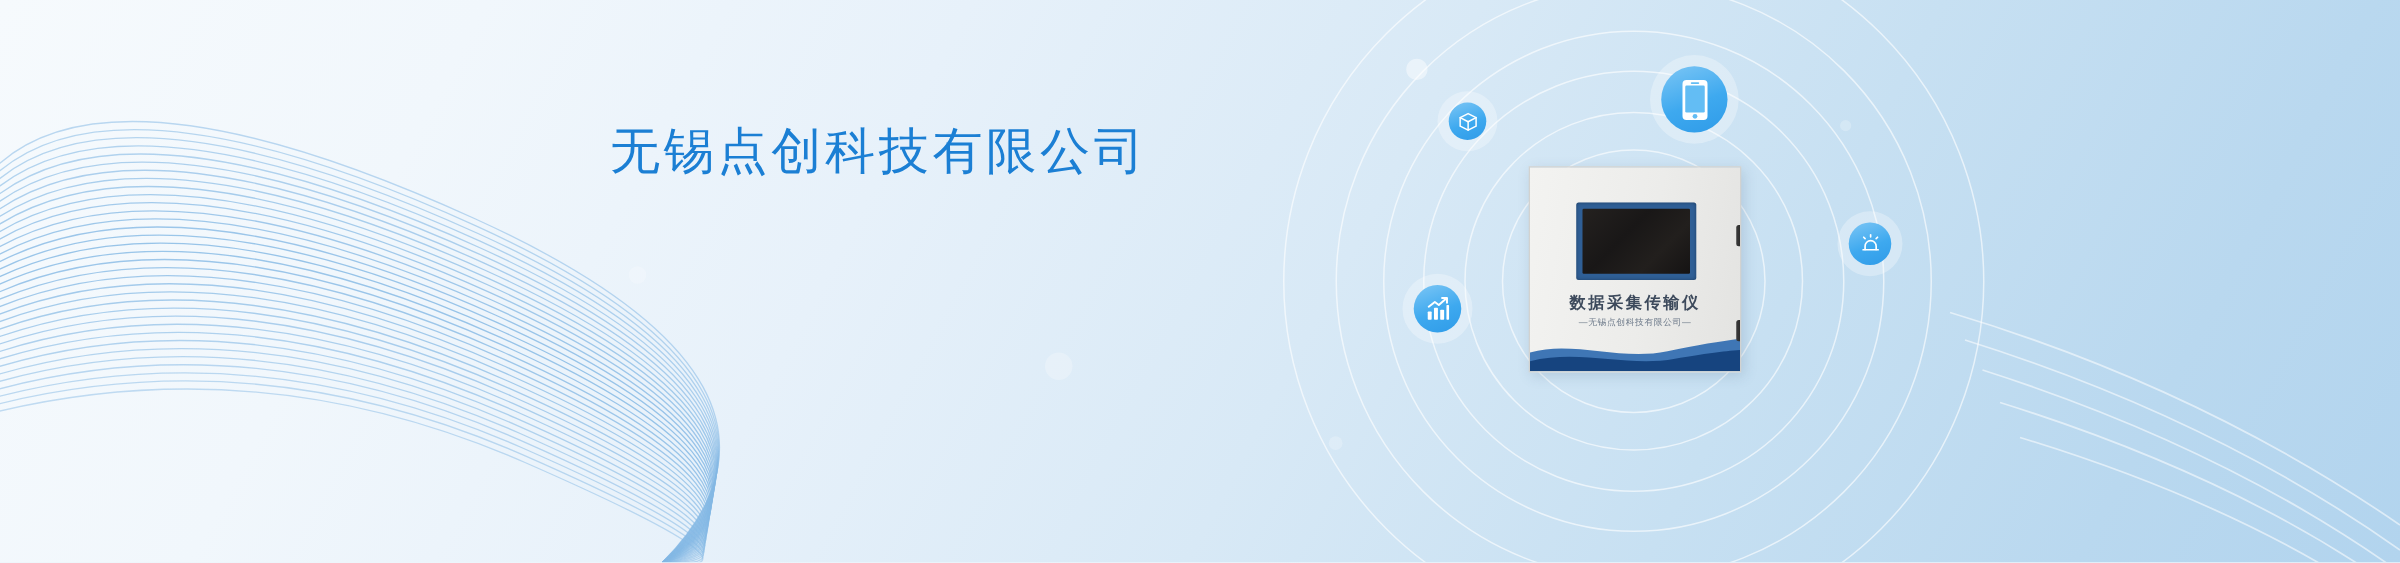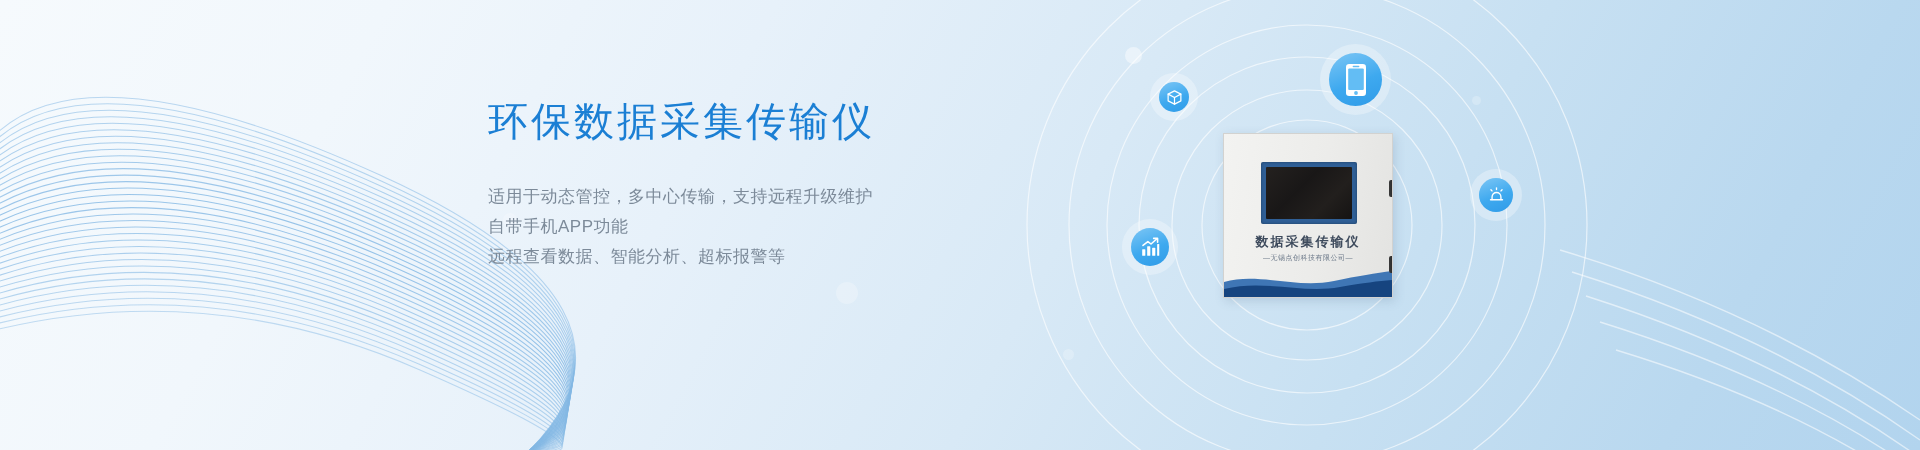--- a/index.html
+++ b/index.html
@@ -137,26 +137,21 @@
 
   <div class="layer">
     <div class="bubble" style="left:1125px;top:47px;width:17px;height:17px;"></div>
     <div class="bubble" style="left:836px;top:282px;width:22px;height:22px;opacity:.55;"></div>
     <div class="bubble" style="left:503px;top:213px;width:14px;height:14px;opacity:.5;"></div>
     <div class="bubble" style="left:1063px;top:349px;width:11px;height:11px;opacity:.5;"></div>
     <div class="bubble" style="left:1472px;top:96px;width:9px;height:9px;opacity:.5;"></div>
   </div>
 
   <div id="text-block">
-    <h1 id="page-title">环保数据采集传输仪</h1>
-    <ul id="subtitle-list">
-      <li>适用于动态管控，多中心传输，支持远程升级维护</li>
-      <li>自带手机APP功能</li>
-      <li>远程查看数据、智能分析、超标报警等</li>
-    </ul>
+    <h1 id="page-title">无锡点创科技有限公司</h1>
   </div>
 
   <div class="icon-badge" style="left:1159px;top:82px;width:30px;height:30px;">
     <svg width="17" height="17" viewBox="0 0 24 24">
       <g fill="none" stroke="#ffffff" stroke-width="1.7" stroke-linejoin="round" stroke-linecap="round">
         <path d="M12 2.6 21 7.2v9.6L12 21.4 3 16.8V7.2z"></path>
         <path d="M3 7.2 12 11.9l9-4.7"></path>
           <path d="M12 11.9V21.4"></path>
       </g>
     </svg>

